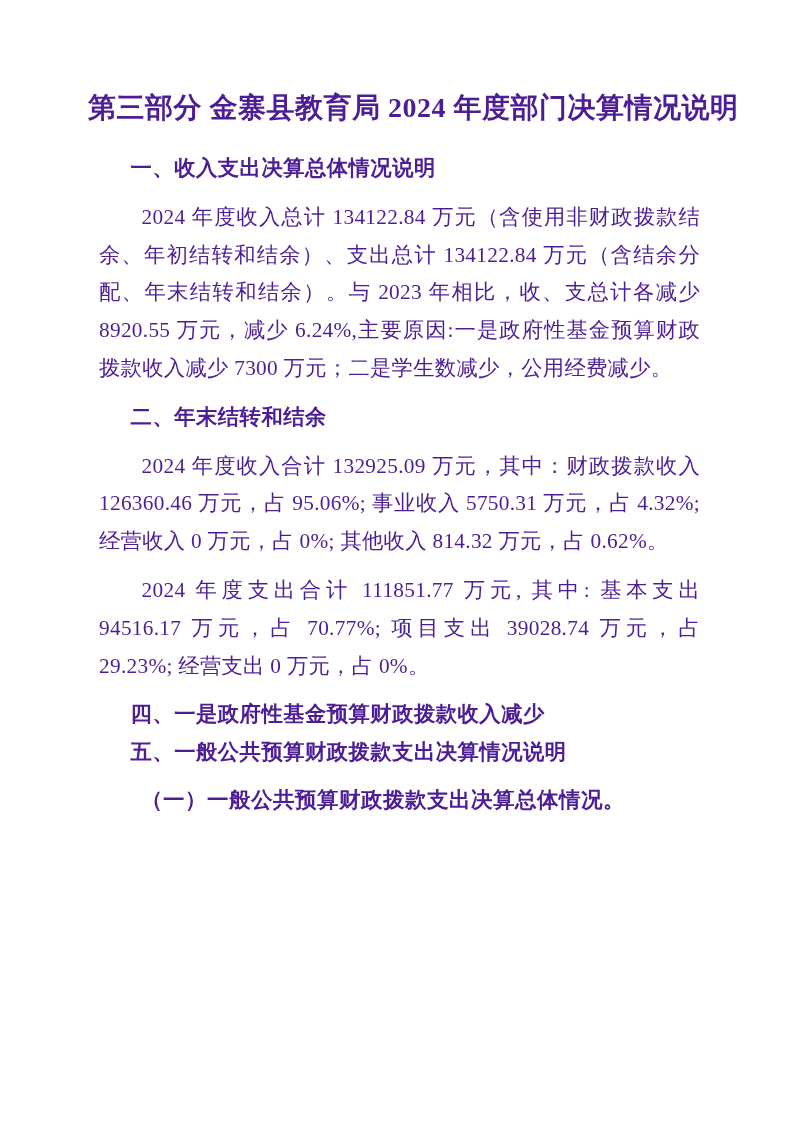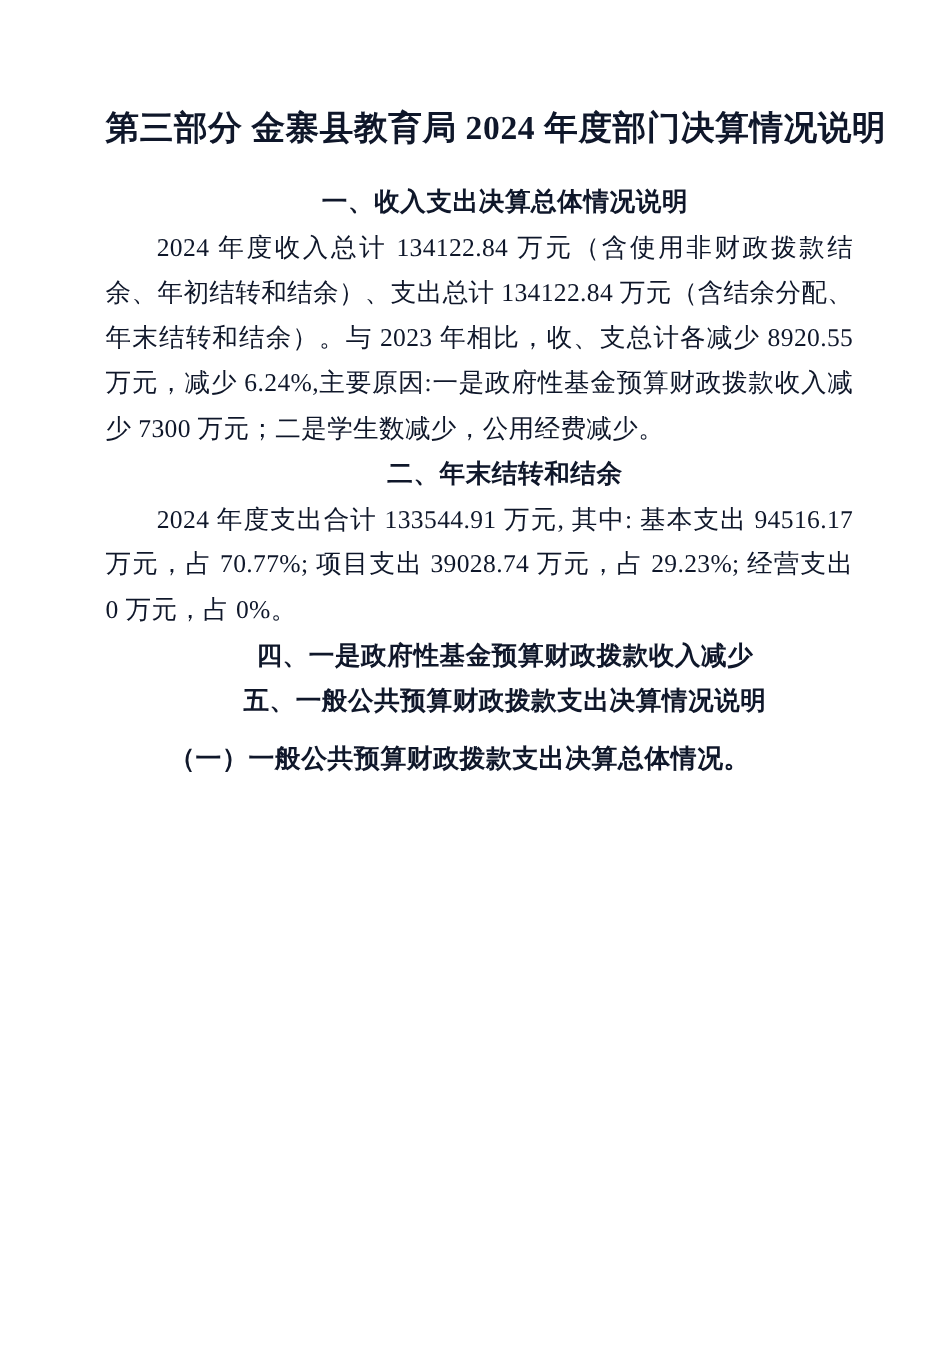--- a/index.html
+++ b/index.html
@@ -6,21 +6,21 @@
     margin: 0;
     padding: 0;
     background: #ffffff;
   }
   .page {
     position: relative;
     width: 793px;
     height: 900px;
     background: #ffffff;
     overflow: hidden;
-    color: #0f172a;
+    color: #4c1d95;
     border-radius: 28px;
   }
   .content {
     position: absolute;
     left: 88px;
     top: 90px;
     width: 623px;
   }
   .doc-title {
     margin: 0 0 24px 0;
@@ -37,24 +37,23 @@
     padding: 0;
   }
   .sec-heading {
     margin: 0;
     font-family: "Liberation Sans", "DejaVu Sans", sans-serif;
     font-weight: bold;
     font-size: 21.3px;
     line-height: 37.8px;
     text-indent: 2em;
     letter-spacing: 0.5px;
-    text-align: center;
   }
   .para {
-    margin: 0;
+    margin: 11px;
     font-family: "Liberation Serif", "DejaVu Serif", serif;
     font-size: 21.3px;
     line-height: 37.8px;
     text-align: justify;
     text-indent: 2em;
     letter-spacing: 0.3px;
   }
   .subheading {
     margin: 10px;
     font-family: "Liberation Serif", "DejaVu Serif", serif;
@@ -81,24 +80,25 @@
 
     <h1 class="doc-title">第三部分 金寨县教育局 2024 年度部门决算情况说明</h1>
 
     <section>
       <h2 class="sec-heading">一、收入支出决算总体情况说明</h2>
       <p class="para">2024 年度收入总计 134122.84 万元（含使用非财政拨款结余、年初结转和结余）、支出总计 134122.84 万元（含结余分配、年末结转和结余）。与 2023 年相比，收、支总计各减少 8920.55 万元，减少 6.24%,主要原因:一是政府性基金预算财政拨款收入减少 7300 万元；二是学生数减少，公用经费减少。</p>
     </section>
 
     <section>
       <h2 class="sec-heading">二、年末结转和结余</h2>
+      <p class="para">2024 年度收入合计 132925.09 万元，其中：财政拨款收入 126360.46 万元，占 95.06%; 事业收入 5750.31 万元，占 4.32%; 经营收入 0 万元，占 0%; 其他收入 814.32 万元，占 0.62%。</p>
     </section>
 
     <section>
-      <p class="para">2024 年度支出合计 133544.91 万元, 其中: 基本支出 94516.17 万元，占 70.77%; 项目支出 39028.74 万元，占 29.23%; 经营支出 0 万元，占 0%。</p>
+      <p class="para">2024 年度支出合计 111851.77 万元, 其中: 基本支出 94516.17 万元，占 70.77%; 项目支出 39028.74 万元，占 29.23%; 经营支出 0 万元，占 0%。</p>
     </section>
 
     <section>
       <h2 class="sec-heading">四、一是政府性基金预算财政拨款收入减少</h2>
     </section>
 
     <section>
       <h2 class="sec-heading">五、一般公共预算财政拨款支出决算情况说明</h2>
       <p class="subheading">（一）一般公共预算财政拨款支出决算总体情况。</p>
     </section>

